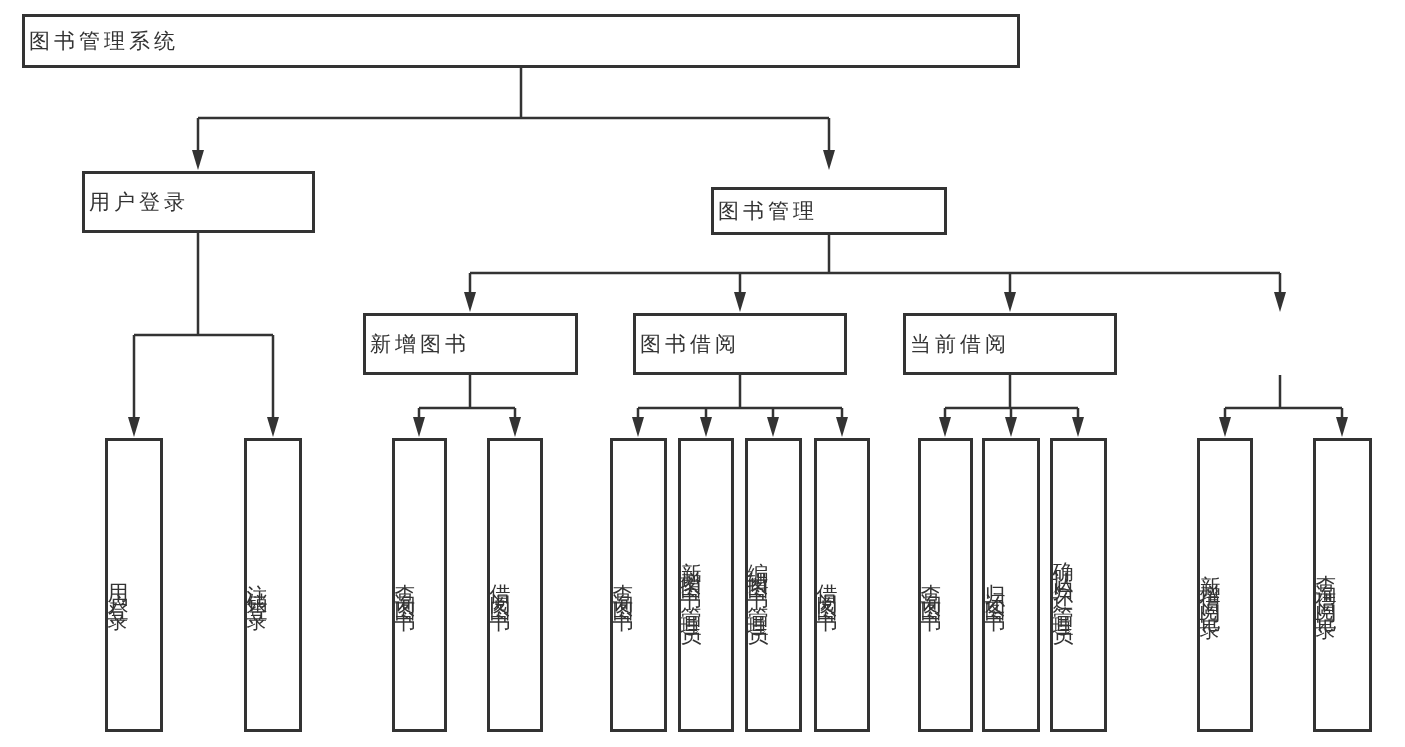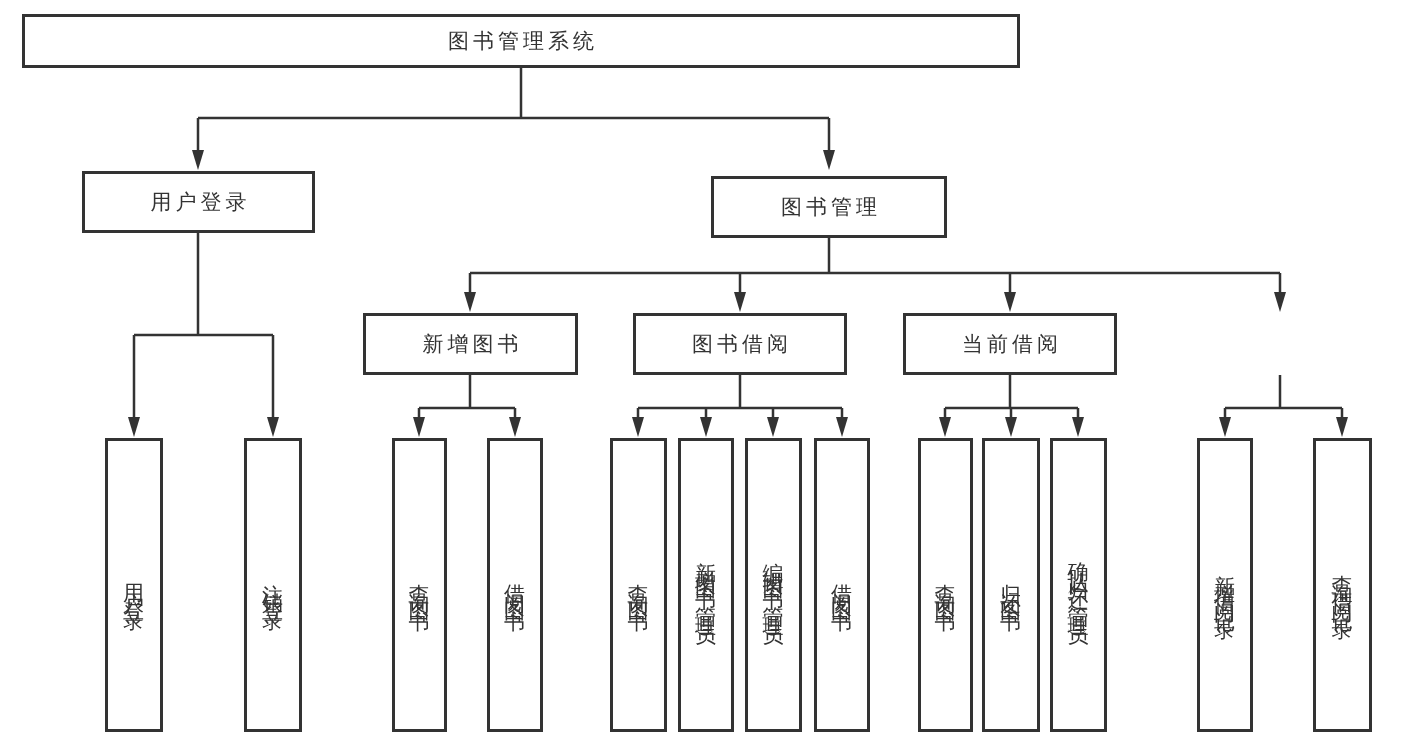--- a/index.html
+++ b/index.html
@@ -17,21 +17,21 @@
     width: 1405px; height: 747px;
     z-index: 1;
   }
   .box {
     position: absolute;
     box-sizing: border-box;
     background: #ffffff;
     border: 3px solid #333333;
     display: flex;
     align-items: center;
-    justify-content: center;
+    justify-content: flex-start;
     z-index: 2;
     color: #333333;
   }
   .box.h .lbl {
     font-size: 21px;
     letter-spacing: 4px;
     padding-left: 4px; 
     white-space: nowrap;
     color: #333333;
   }
@@ -123,21 +123,21 @@
     </g>
   </svg>
 
   <div class="box h" style="left:22px; top:14px; width:998px; height:54px">
     <span class="lbl">图书管理系统</span>
   </div>
 
   <div class="box h" style="left:82px; top:171px; width:233px; height:62px">
     <span class="lbl">用户登录</span>
   </div>
-  <div class="box h" style="left:711px; top:176px; width:236px; height:62px">
+  <div class="box h" style="left:711px; top:187px; width:236px; height:48px">
     <span class="lbl">图书管理</span>
   </div>
 
   <div class="box h" style="left:363px; top:313px; width:215px; height:62px">
     <span class="lbl">新增图书</span>
   </div>
   <div class="box h" style="left:903px; top:313px; width:214px; height:62px">
     <span class="lbl">当前借阅</span>
   </div>
   <div class="box h" style="left:633px; top:313px; width:214px; height:62px">

